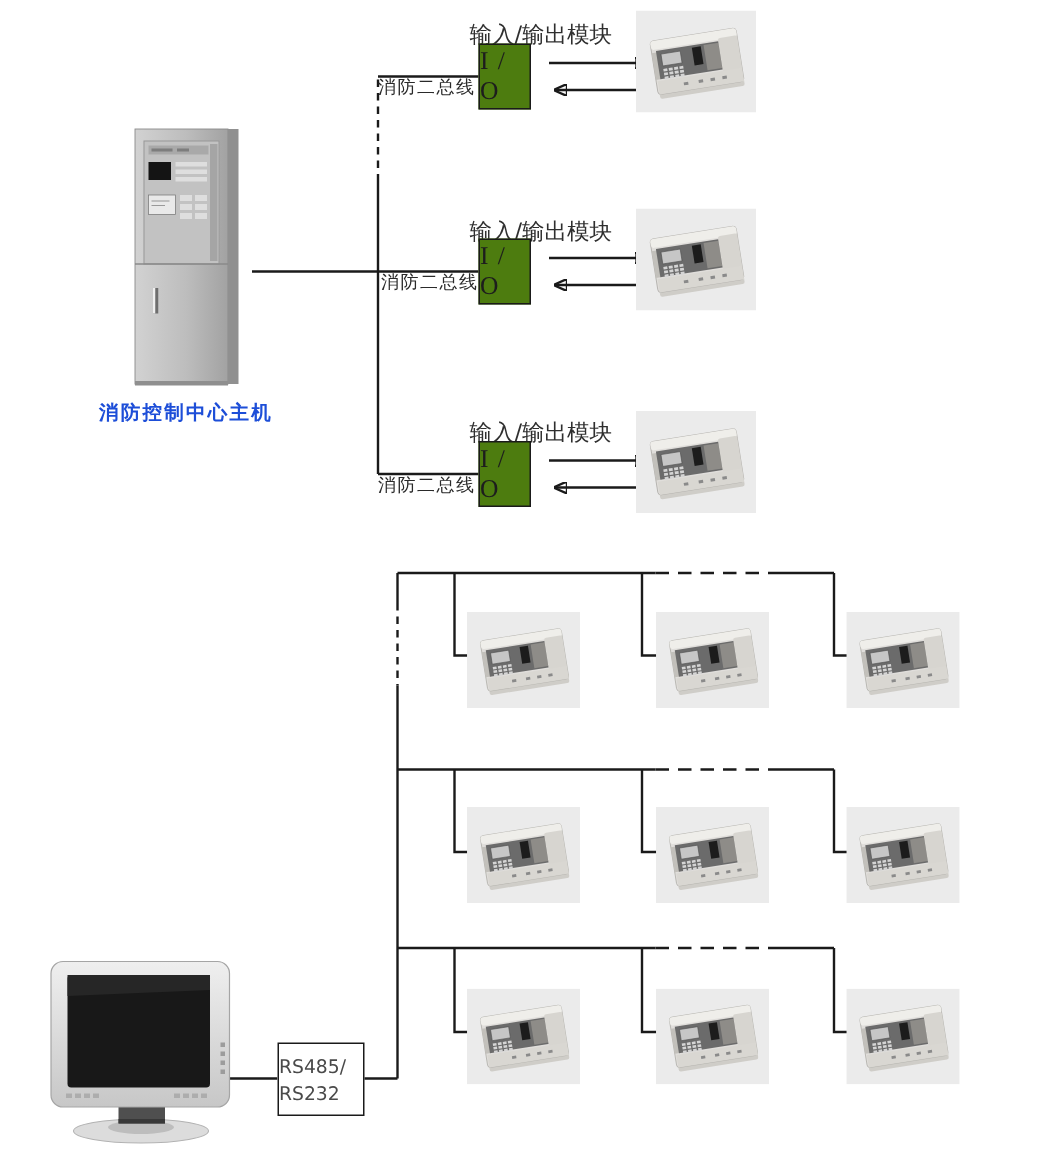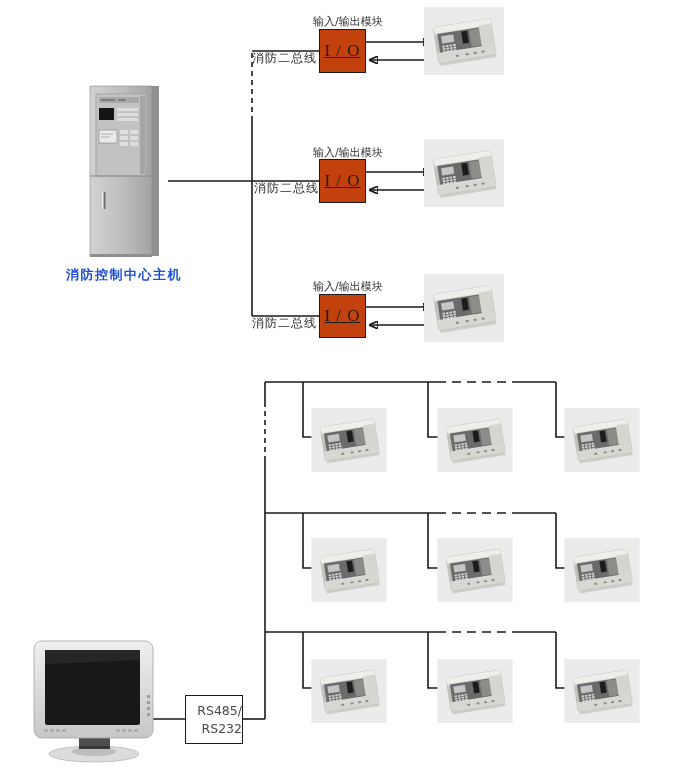--- a/index.html
+++ b/index.html
@@ -8,31 +8,31 @@
     font-family:"DejaVu Sans","Liberation Sans",sans-serif;
   }
   .abs{position:absolute;}
   
   #wires{position:absolute;left:0;top:0;width:692px;height:771px;}
   #wires path{stroke:#1a1a1a;stroke-width:1.6;fill:none;}
   #wires path.dash-v{stroke-dasharray:5 4;}
   #wires path.dash-h{stroke-dasharray:9 6;}
   
   .bus-label{font-size:12px;letter-spacing:1px;color:#2a2a2a;white-space:nowrap;margin-top:16px;}
-  .module-label{font-size:11px;color:#2f2f2f;white-space:nowrap;}
+  .module-label{font-size:15px;color:#2f2f2f;white-space:nowrap;}
   .io-box{
-    width:47px;height:44px;border:1.6px solid #1a1a1a;background:#c2410c;
+    width:35px;height:44px;border:1.6px solid #1a1a1a;background:#4d7c0f;
     display:flex;align-items:center;justify-content:center;
     font-family:"Liberation Serif","DejaVu Serif",serif;
-    font-size:17px;color:#1d1d1d;letter-spacing:1px;box-sizing:border-box;text-decoration:underline;
+    font-size:17px;color:#1d1d1d;letter-spacing:1px;box-sizing:border-box;
   }
   .host-label{font-size:13px;font-weight:bold;letter-spacing:1.5px;color:#1d4ed8;white-space:nowrap;}
   .iface-box{
     width:58px;height:49px;border:1.6px solid #1a1a1a;background:#fff;box-sizing:border-box;
-    display:flex;flex-direction:column;align-items:flex-end;justify-content:center;
+    display:flex;flex-direction:column;align-items:flex-start;justify-content:center;
     font-size:12.5px;color:#4a4a4a;line-height:18px;
   }
   .device{width:80px;height:68px;}
   .device.grid{width:76px;height:64px;}
   .device svg{width:100%;height:100%;display:block;}
 </style>
 </head>
 <body>
 
 <div id="canvas">

